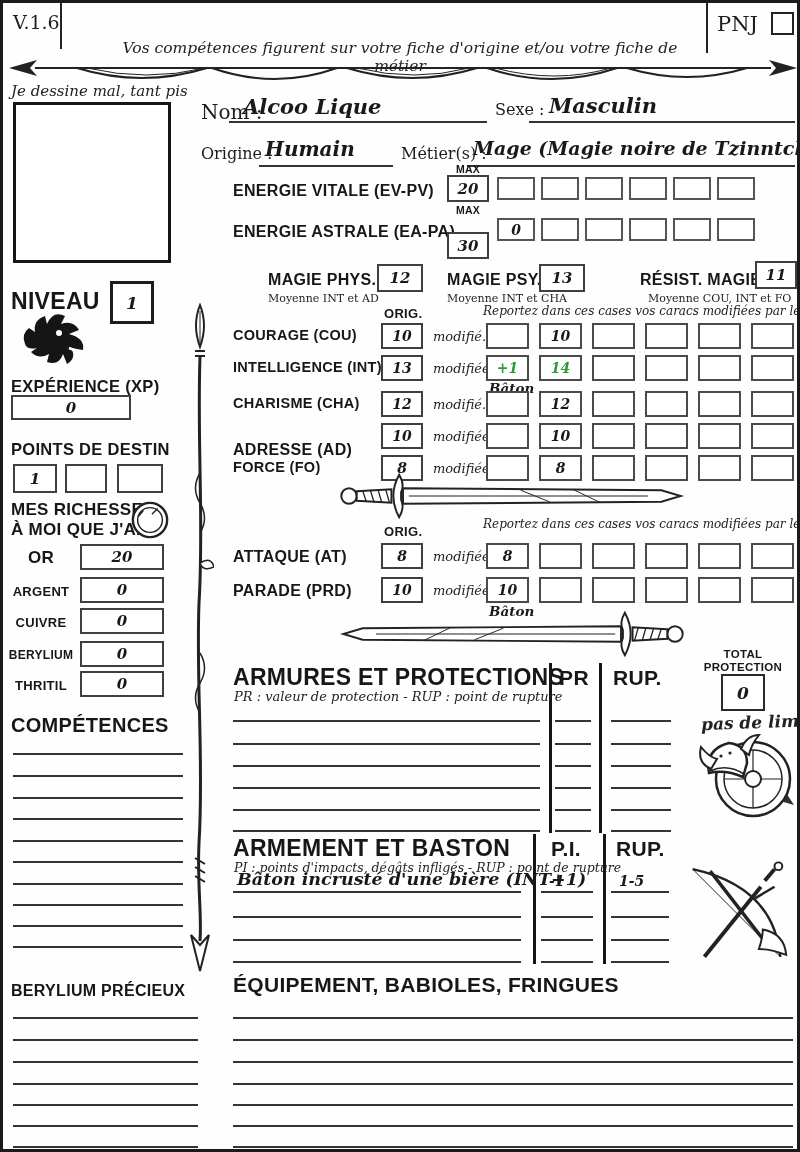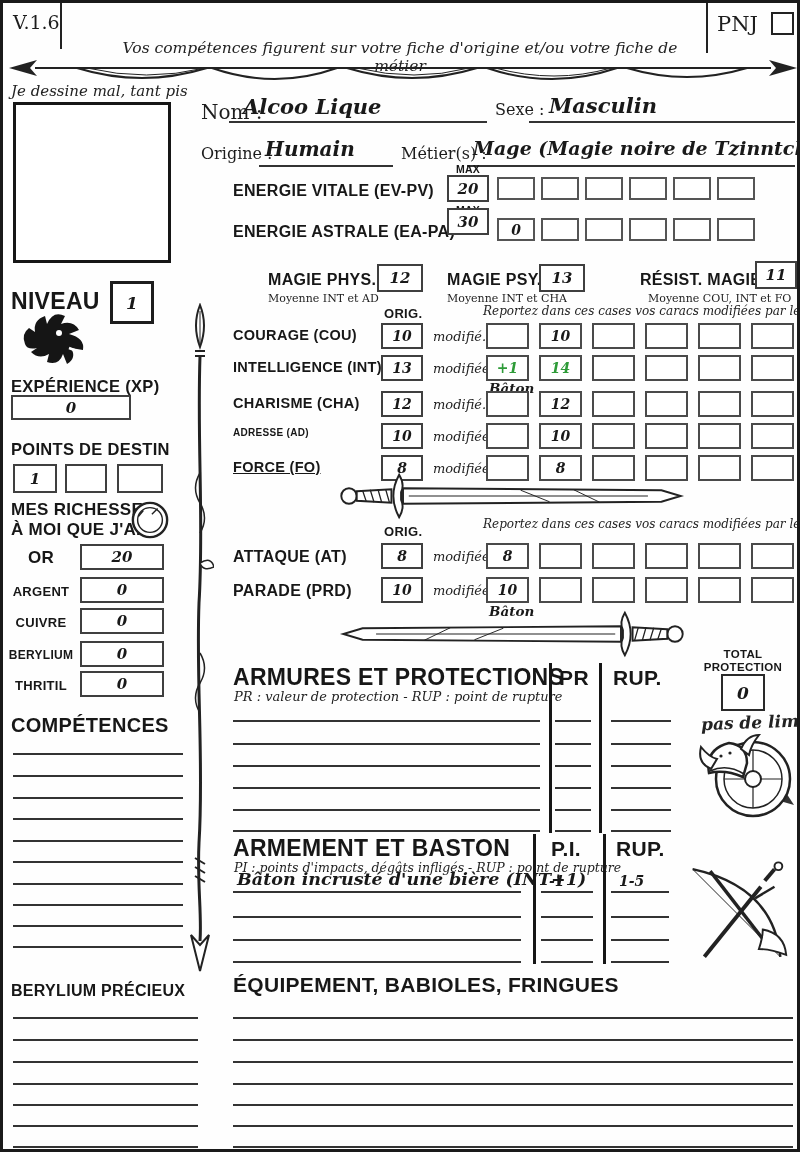--- a/index.html
+++ b/index.html
@@ -140,21 +140,21 @@
   <div class="bx hand" style="left:444px;top:172px;width:42px;height:27px;font-size:15px;">20</div>
   <div class="bx" style="left:494px;top:174px;width:38px;height:23px;border-color:#555;"></div>
   <div class="bx" style="left:538px;top:174px;width:38px;height:23px;border-color:#555;"></div>
   <div class="bx" style="left:582px;top:174px;width:38px;height:23px;border-color:#555;"></div>
   <div class="bx" style="left:626px;top:174px;width:38px;height:23px;border-color:#555;"></div>
   <div class="bx" style="left:670px;top:174px;width:38px;height:23px;border-color:#555;"></div>
   <div class="bx" style="left:714px;top:174px;width:38px;height:23px;border-color:#555;"></div>
 
   <div class="blab" style="left:230px;top:220px;font-size:16px;">ENERGIE ASTRALE (EA-PA)</div>
   <div class="blab ctr" style="left:444px;top:201px;width:42px;height:12px;font-size:10.5px;">MAX</div>
-  <div class="bx hand" style="left:444px;top:205px;width:42px;height:27px;font-size:15px;">30</div>
+  <div class="bx hand" style="left:444px;top:229px;width:42px;height:27px;font-size:15px;">30</div>
   <div class="bx hand" style="left:494px;top:215px;width:38px;height:23px;border-color:#555;font-size:14px;">0</div>
   <div class="bx" style="left:538px;top:215px;width:38px;height:23px;border-color:#555;"></div>
   <div class="bx" style="left:582px;top:215px;width:38px;height:23px;border-color:#555;"></div>
   <div class="bx" style="left:626px;top:215px;width:38px;height:23px;border-color:#555;"></div>
   <div class="bx" style="left:670px;top:215px;width:38px;height:23px;border-color:#555;"></div>
   <div class="bx" style="left:714px;top:215px;width:38px;height:23px;border-color:#555;"></div>
 
   <div class="blab" style="left:265px;top:268px;font-size:16px;">MAGIE PHYS.</div>
   <div class="bx hand" style="left:374px;top:261px;width:46px;height:28px;font-size:15px;">12</div>
   <div class="script" style="left:265px;top:289px;font-size:11px;font-style:normal;font-family:'DejaVu Serif',serif;">Moyenne INT et AD</div>
@@ -194,31 +194,31 @@
   <div class="blab" style="left:230px;top:392px;font-size:14.5px;">CHARISME (CHA)</div>
   <div class="bx hand" style="left:378px;top:388px;width:42px;height:26px;font-size:14px;">12</div>
   <div class="script" style="left:430px;top:394px;font-size:13px;">modifié...</div>
   <div class="bx" style="left:483px;top:388px;width:43px;height:26px;border-color:#4a4a4a;"></div>
   <div class="bx hand" style="left:536px;top:388px;width:43px;height:26px;border-color:#4a4a4a;font-size:14px;">12</div>
   <div class="bx" style="left:589px;top:388px;width:43px;height:26px;border-color:#4a4a4a;"></div>
   <div class="bx" style="left:642px;top:388px;width:43px;height:26px;border-color:#4a4a4a;"></div>
   <div class="bx" style="left:695px;top:388px;width:43px;height:26px;border-color:#4a4a4a;"></div>
   <div class="bx" style="left:748px;top:388px;width:43px;height:26px;border-color:#4a4a4a;"></div>
 
-  <div class="blab" style="left:230px;top:424px;font-size:10px;">ADRESSE (AD)</div>
+  <div class="blab" style="left:230px;top:438px;font-size:16px;">ADRESSE (AD)</div>
   <div class="bx hand" style="left:378px;top:420px;width:42px;height:26px;font-size:14px;">10</div>
   <div class="script" style="left:430px;top:426px;font-size:13px;">modifiée...</div>
   <div class="bx" style="left:483px;top:420px;width:43px;height:26px;border-color:#4a4a4a;"></div>
   <div class="bx hand" style="left:536px;top:420px;width:43px;height:26px;border-color:#4a4a4a;font-size:14px;">10</div>
   <div class="bx" style="left:589px;top:420px;width:43px;height:26px;border-color:#4a4a4a;"></div>
   <div class="bx" style="left:642px;top:420px;width:43px;height:26px;border-color:#4a4a4a;"></div>
   <div class="bx" style="left:695px;top:420px;width:43px;height:26px;border-color:#4a4a4a;"></div>
   <div class="bx" style="left:748px;top:420px;width:43px;height:26px;border-color:#4a4a4a;"></div>
 
-  <div class="blab" style="left:230px;top:456px;font-size:14.5px;text-decoration:underline;">FORCE (FO)</div>
+  <div class="blab" style="left:230px;top:456px;font-size:14.5px;">FORCE (FO)</div>
   <div class="bx hand" style="left:378px;top:452px;width:42px;height:26px;font-size:14px;">8</div>
   <div class="script" style="left:430px;top:458px;font-size:13px;">modifiée...</div>
   <div class="bx" style="left:483px;top:452px;width:43px;height:26px;border-color:#4a4a4a;"></div>
   <div class="bx hand" style="left:536px;top:452px;width:43px;height:26px;border-color:#4a4a4a;font-size:14px;">8</div>
   <div class="bx" style="left:589px;top:452px;width:43px;height:26px;border-color:#4a4a4a;"></div>
   <div class="bx" style="left:642px;top:452px;width:43px;height:26px;border-color:#4a4a4a;"></div>
   <div class="bx" style="left:695px;top:452px;width:43px;height:26px;border-color:#4a4a4a;"></div>
   <div class="bx" style="left:748px;top:452px;width:43px;height:26px;border-color:#4a4a4a;"></div>
 
   <svg class="abs" style="left:330px;top:466px;" width="356" height="54" viewBox="0 0 360 56">

